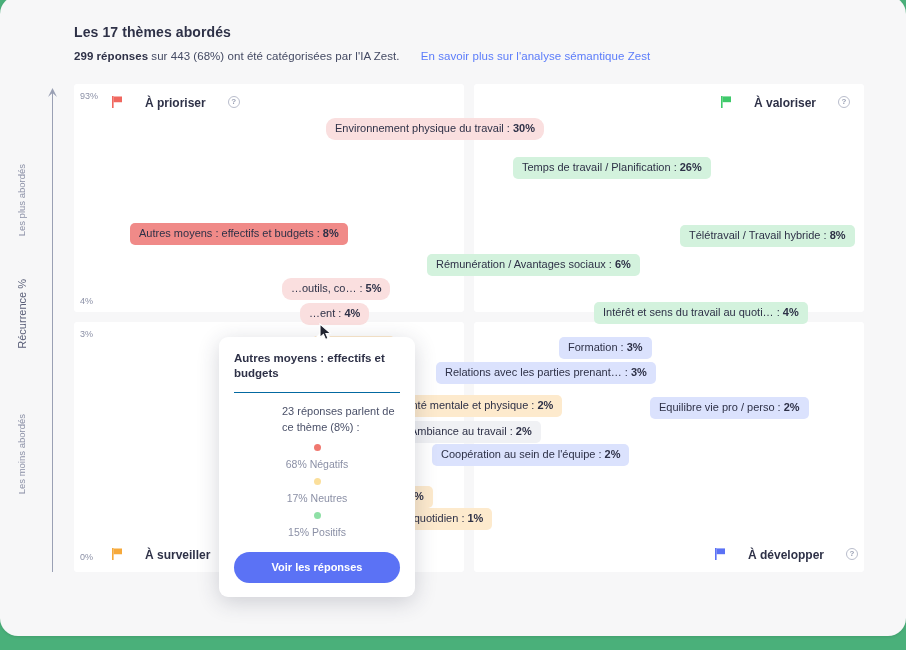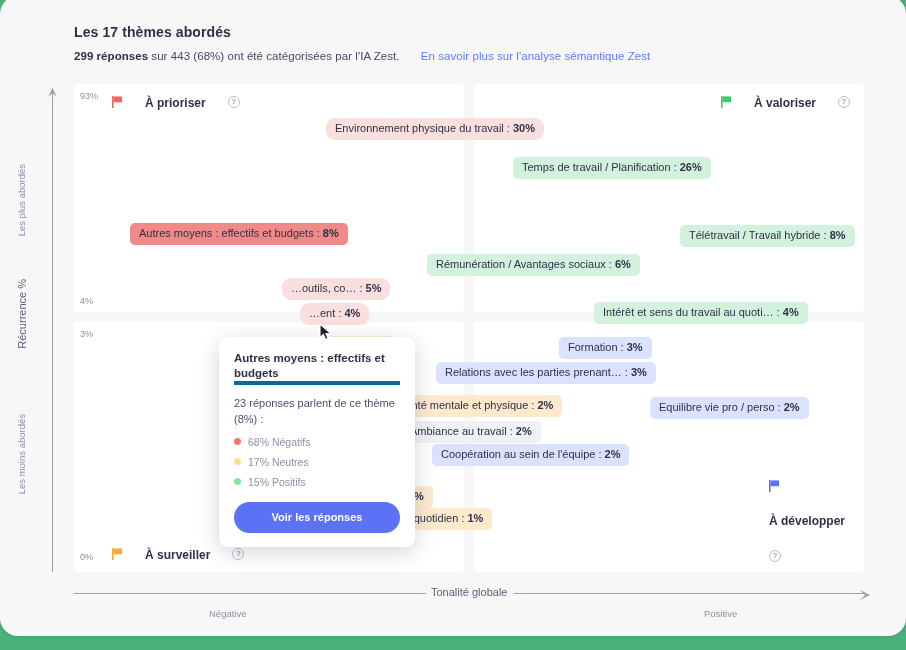--- a/index.html
+++ b/index.html
@@ -98,29 +98,29 @@
     z-index: 50;
   }
   #tooltip::before {
     content: ""; position: absolute; top: -7px; left: 96px;
     border-left: 8px solid transparent;
     border-right: 8px solid transparent;
     border-bottom: 8px solid #fff;
   }
   #tt-title {
     font-size: 11.5px; font-weight: 700; color: #2e3147;
-    line-height: 1.3; 
-    border-bottom: 4px solid #0369a1;
+    line-height: 1.3; padding-bottom: 11px;
+    border-bottom: 1px solid #0369a1;
   }
   #tt-desc {
-    margin-top: 11px; font-size: 11px; color: #4a5068; line-height: 1.45;
+    margin-top: 11px; font-size: 11px; color: #4a5068; line-height: 1.45; margin-left: 48px;
   }
   .tt-row {
     display: flex; align-items: center; gap: 7px;
-    margin-top: 8px; font-size: 10.5px; color: #8b90a6;
+    margin-top: 8px; font-size: 10.5px; color: #8b90a6; flex-direction: column;
   }
   .dot { width: 7px; height: 7px; border-radius: 50%; flex: none; }
   #tt-btn {
     margin-top: 14px; width: 100%;
     background: #5b72f5; color: #fff;
     border: none; border-radius: 16px;
     padding: 9px 0 10px;
     font-size: 11px; font-weight: 700;
     font-family: "Liberation Sans", sans-serif;
     cursor: pointer;
@@ -226,21 +226,21 @@
       <span class="flag">
           <svg width="11" height="12" viewBox="0 0 11 12">
             <rect x="0" y="0" width="1.6" height="12" fill="#f6a93b"></rect>
             <path d="M1.6 0.4 H10 V6.2 H1.6 Z" fill="#f6a93b"></path>
           </svg>
         </span>
       <span>À surveiller</span>
       <span class="qmark">?</span>
     </div>
 
-    <div class="quad-label" style="right:19px; bottom:10px;flex-direction:column;">
+    <div class="quad-label" style="right:6px; bottom:10px;">
       <span class="flag">
           <svg width="11" height="12" viewBox="0 0 11 12">
             <rect x="0" y="0" width="1.6" height="12" fill="#5b72f5"></rect>
             <path d="M1.6 0.4 H10 V6.2 H1.6 Z" fill="#5b72f5"></path>
           </svg>
         </span>
       <span>À développer</span>
       <span class="qmark">?</span>
     </div>
 
@@ -284,25 +284,13 @@
       <button id="tt-btn">Voir les réponses</button>
     </div>
 
     <div id="cursor">
       <svg width="13" height="18" viewBox="0 0 13 18">
         <path d="M1 1 L1 14.5 L4.4 11.4 L6.6 16.4 L9 15.3 L6.9 10.5 L11.3 10.2 Z" fill="#20232f" stroke="#fff" stroke-width="1.1"></path>
       </svg>
     </div>
   </div>
 
-  <div id="x-axis">
-    <div class="x-line" id="x-line-l"></div>
-    <div id="x-mid">Tonalité globale</div>
-    <div class="x-line" id="x-line-r"></div>
-    <div id="x-arrow">
-      <svg width="11" height="12" viewBox="0 0 11 12">
-          <path d="M0 1 L10 6 L0 11 L5 6 Z" fill="#9aa0b4"></path>
-        </svg>
-    </div>
-    <div class="x-sub" id="x-neg">Négative</div>
-    <div class="x-sub" id="x-pos">Positive</div>
-  </div>
 </div>
 
 </body></html>

